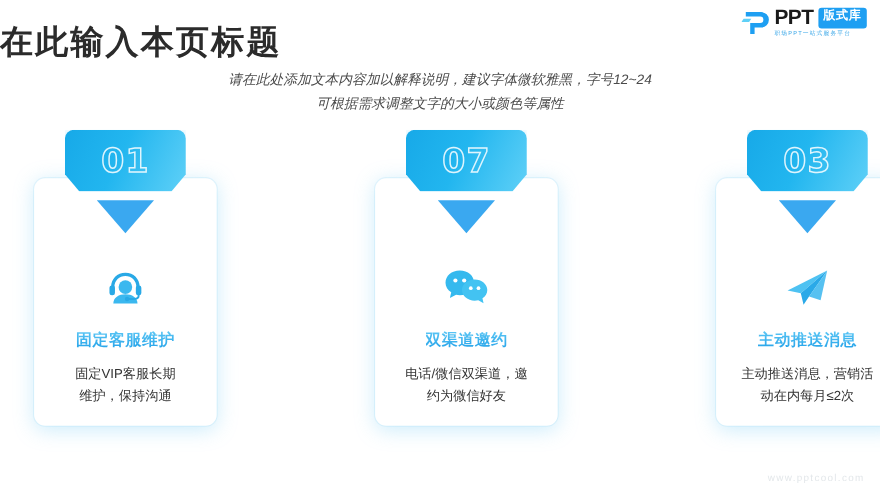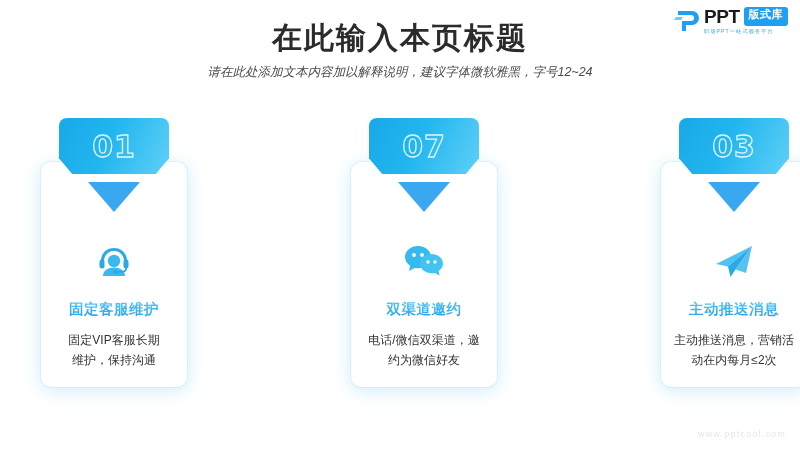--- a/index.html
+++ b/index.html
@@ -63,21 +63,20 @@
     transform-origin: left center;
     white-space: nowrap;
   }
 
   
   .page-title {
     position: absolute;
     top: 18px;
     left: 0;
     width: 100%;
-    text-align: center;
     font-size: 30px;
     font-weight: bold;
     color: #2b2b2b;
     letter-spacing: 2px;
   }
   .subtitle {
     position: absolute;
     top: 62px;
     left: 0;
     width: 100%;
@@ -126,21 +125,21 @@
     font-size: 30px;
     font-weight: bold;
     color: transparent;
     -webkit-text-stroke: 1.3px rgba(255,255,255,0.85);
     letter-spacing: 1px;
     font-family: "DejaVu Sans", sans-serif;
   }
 
   
   .card {
-    width: 146px;
+    width: 166px;
     height: 225px;
     margin-top: -12px;
     background: #ffffff;
     border-radius: 10px;
     box-shadow: 0 3px 18px rgba(120, 205, 245, 0.38),
                 0 0 0 1px rgba(215, 240, 252, 0.55);
     position: relative;
     z-index: 2;
     display: flex;
     flex-direction: column;
@@ -204,20 +203,21 @@
       <span class="logo-ppt">PPT</span>
       <span class="logo-badge">版式库</span>
     </div>
     <div class="logo-tagline">职场PPT一站式服务平台</div>
   </div>
 </div>
 
 <div class="page-title">在此输入本页标题</div>
 <div class="subtitle">
   <div>请在此处添加文本内容加以解释说明，建议字体微软雅黑，字号12~24</div>
+  <div>可根据需求调整文字的大小或颜色等属性</div>
 </div>
 
 <div class="columns">
 
   <div class="col">
     <div class="badge">
       <span class="badge-num">01</span>
     </div>
     <div class="card">
       <div class="tri"></div>

